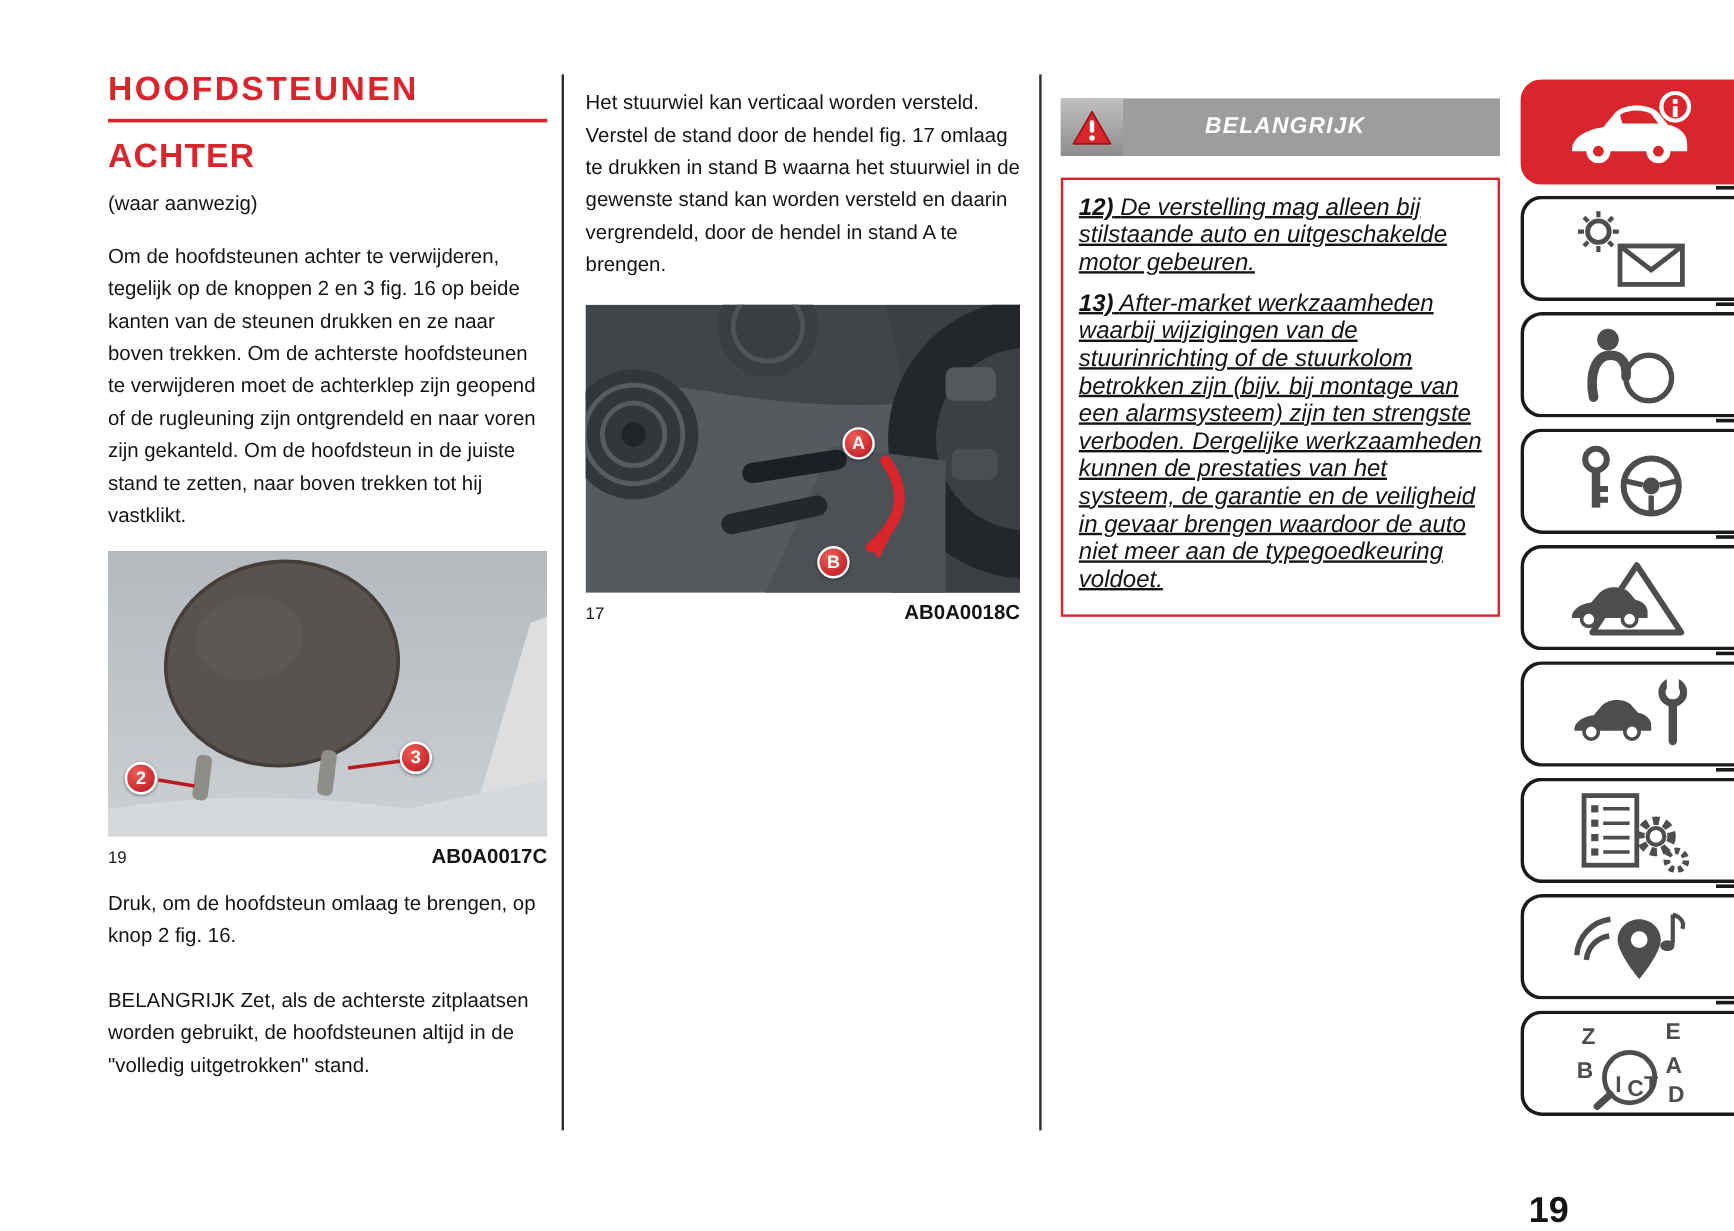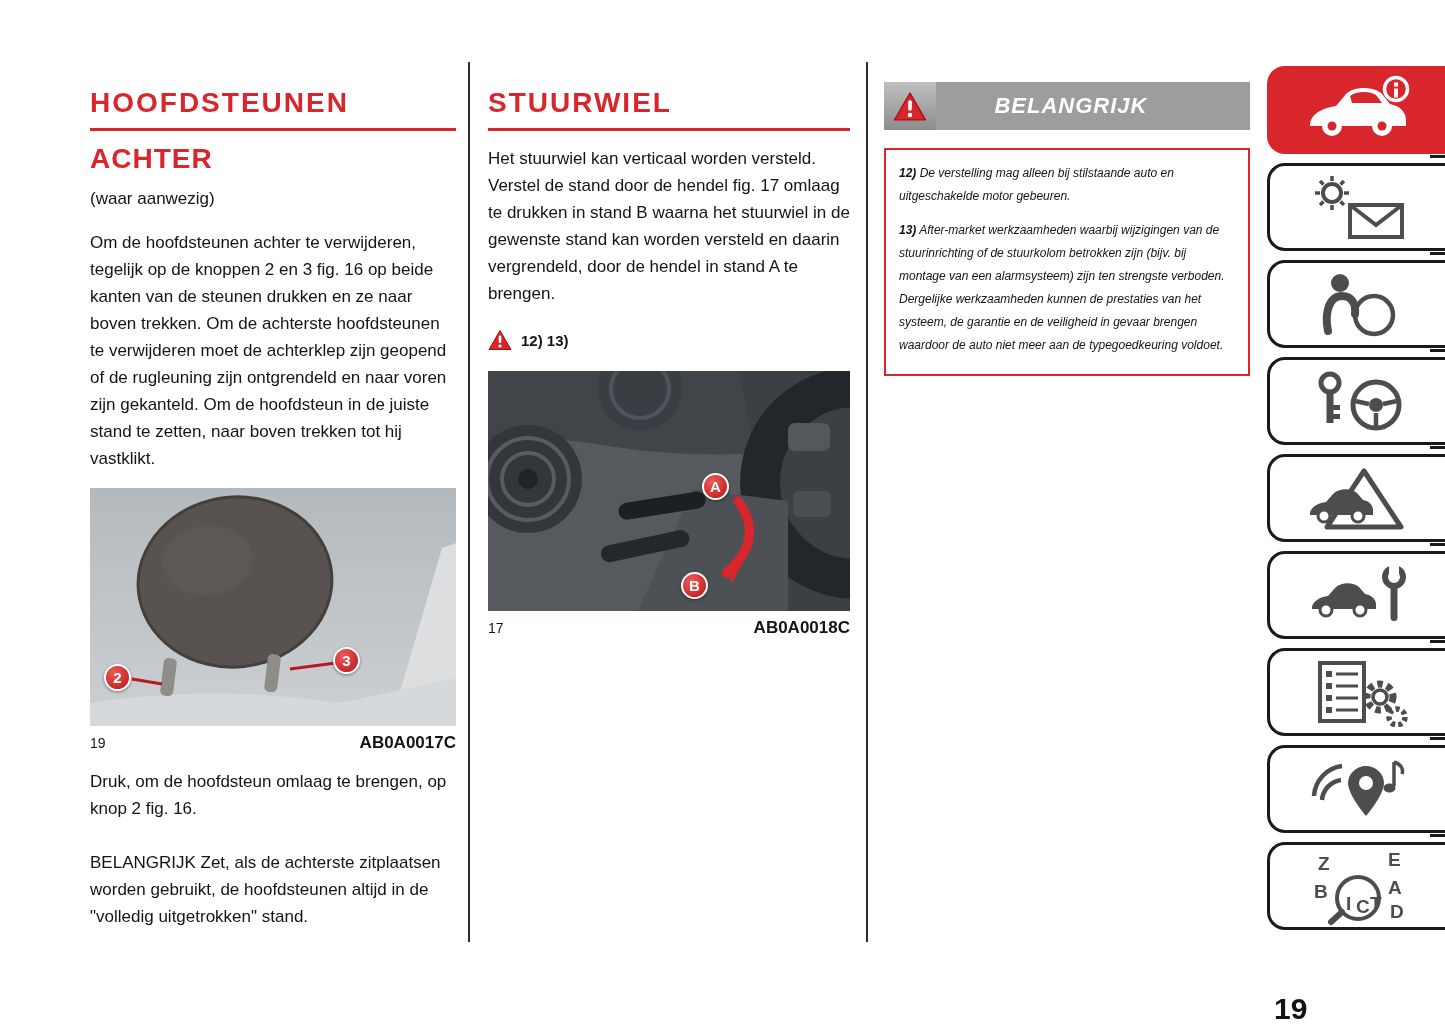--- a/index.html
+++ b/index.html
@@ -9,21 +9,21 @@
   .page { position:relative; width:1445px; height:1026px; background:#fff; overflow:hidden; }
 
   .col { position:absolute; top:58px; }
   .col-left  { left:90px;  width:366px; }
   .col-mid   { left:488px; width:362px; }
   .col-right { left:884px; width:366px; top:82px; }
 
   .vdiv { position:absolute; top:62px; width:2px; height:880px; background:#2e2e2e; }
 
   .section-title { color:var(--red); font-size:28px; font-weight:bold; letter-spacing:2px;
-                   padding-bottom:9px; border-bottom:3px solid var(--red);margin-top:29px; }
+                   padding-bottom:9px; border-bottom:3px solid var(--red); }
   .sub-title { color:var(--red); font-size:28px; font-weight:bold; letter-spacing:1px; margin-top:12px; }
   .note { font-size:17px; margin-top:14px; }
   .body-text { font-size:17px; line-height:27px; margin-top:20px; }
   .body-text.tight { margin-top:14px; }
 
   .figure { position:relative; margin-top:16px; line-height:0; }
   .figure svg { display:block; }
   .callout { position:absolute; width:27px; height:27px; border-radius:50%;
              background:radial-gradient(circle at 35% 30%, #ef5a55, #b8151c);
              color:#fff; font-weight:bold; font-size:15px; line-height:normal;
@@ -33,23 +33,23 @@
   .fig-num { font-size:14px; }
   .fig-code { font-size:17px; font-weight:bold; }
 
   .warn-line { display:flex; align-items:center; gap:9px; margin-top:22px; }
   .warn-refs { font-weight:bold; font-size:15px; }
 
   .imp-header { display:flex; align-items:center; height:48px; background:#9d9d9d; }
   .imp-icon-box { width:52px; height:48px; display:flex; align-items:center; justify-content:center;
                   background:linear-gradient(#c0c0c0,#8d8d8d); }
   .imp-title { flex:1; text-align:center; color:#fff; font-weight:bold; font-style:italic;
-               font-size:22px; letter-spacing:1px; padding-right:44px; }
+               font-size:19px; letter-spacing:1px; padding-right:44px; }
   .imp-box { margin-top:18px; border:2px solid var(--red); padding:12px 13px 6px 13px; }
-  .imp-item { font-style:italic; font-size:12px; line-height:23px; margin-bottom:11px; }
+  .imp-item { font-style:italic; font-size:20px; line-height:23px; margin-bottom:11px;text-decoration:underline; }
   .imp-item b { font-weight:bold; }
 
   .sidebar { position:absolute; top:66px; right:0; width:178px; height:880px; }
   .tab { height:88px; margin-bottom:9px; background:#fff; border:3px solid #1a1a1a; border-right:none;
          border-radius:18px 0 0 18px; display:flex; align-items:center; justify-content:center; cursor:pointer; }
   .tab.active { background:var(--red); border-color:var(--red); }
   .edge-tick { position:absolute; right:0; width:15px; height:3px; background:#1a1a1a; }
 
   .page-num { position:absolute; left:1274px; top:992px; font-size:30px; font-weight:bold; }
 
@@ -96,32 +96,23 @@
       <span class="fig-code">AB0A0017C</span>
     </div>
 
     <p class="body-text" style="margin-top:15px;">Druk, om de hoofdsteun omlaag te brengen, op knop 2 fig. 16.</p>
     <p class="body-text" style="margin-top:27px;">BELANGRIJK Zet, als de achterste zitplaatsen worden gebruikt, de hoofdsteunen altijd in de "volledig uitgetrokken" stand.</p>
   </div>
 
   <div class="vdiv" style="left:468px;"></div>
 
   <div class="col col-mid">
-    <h1 class="section-title">STUURWIEL</h1>
     <p class="body-text tight">Het stuurwiel kan verticaal worden versteld.</p>
     <p class="body-text" style="margin-top:0;">Verstel de stand door de hendel fig. 17 omlaag te drukken in stand B waarna het stuurwiel in de gewenste stand kan worden versteld en daarin vergrendeld, door de hendel in stand A te brengen.</p>
 
-    <div class="warn-line">
-      <svg width="24" height="22" viewBox="0 0 24 22">
-        <path d="M12,1.5 L23,20.5 H1 Z" fill="#d8262c" stroke="#a21318" stroke-width="1" stroke-linejoin="round"></path>
-        <rect x="10.7" y="6.5" width="2.6" height="7.5" rx="1.2" fill="#fff"></rect>
-        <circle cx="12" cy="17" r="1.6" fill="#fff"></circle>
-      </svg>
-      <span class="warn-refs">12) 13)</span>
-    </div>
 
     <div class="figure" style="margin-top:20px;">
       <svg width="362" height="240" viewBox="0 0 362 240">
         <rect width="362" height="240" fill="#565a5e"></rect>
         <path d="M0,0 H362 V68 Q250,95 120,75 Q40,60 0,78 Z" fill="#41454a"></path>
         <circle cx="40" cy="108" r="54" fill="#33373b"></circle>
         <circle cx="40" cy="108" r="41" fill="none" stroke="#585c60" stroke-width="4"></circle>
         <circle cx="40" cy="108" r="26" fill="none" stroke="#585c60" stroke-width="4"></circle>
         <circle cx="40" cy="108" r="10" fill="#202327"></circle>
         <circle cx="152" cy="18" r="42" fill="#3a3e43"></circle>

